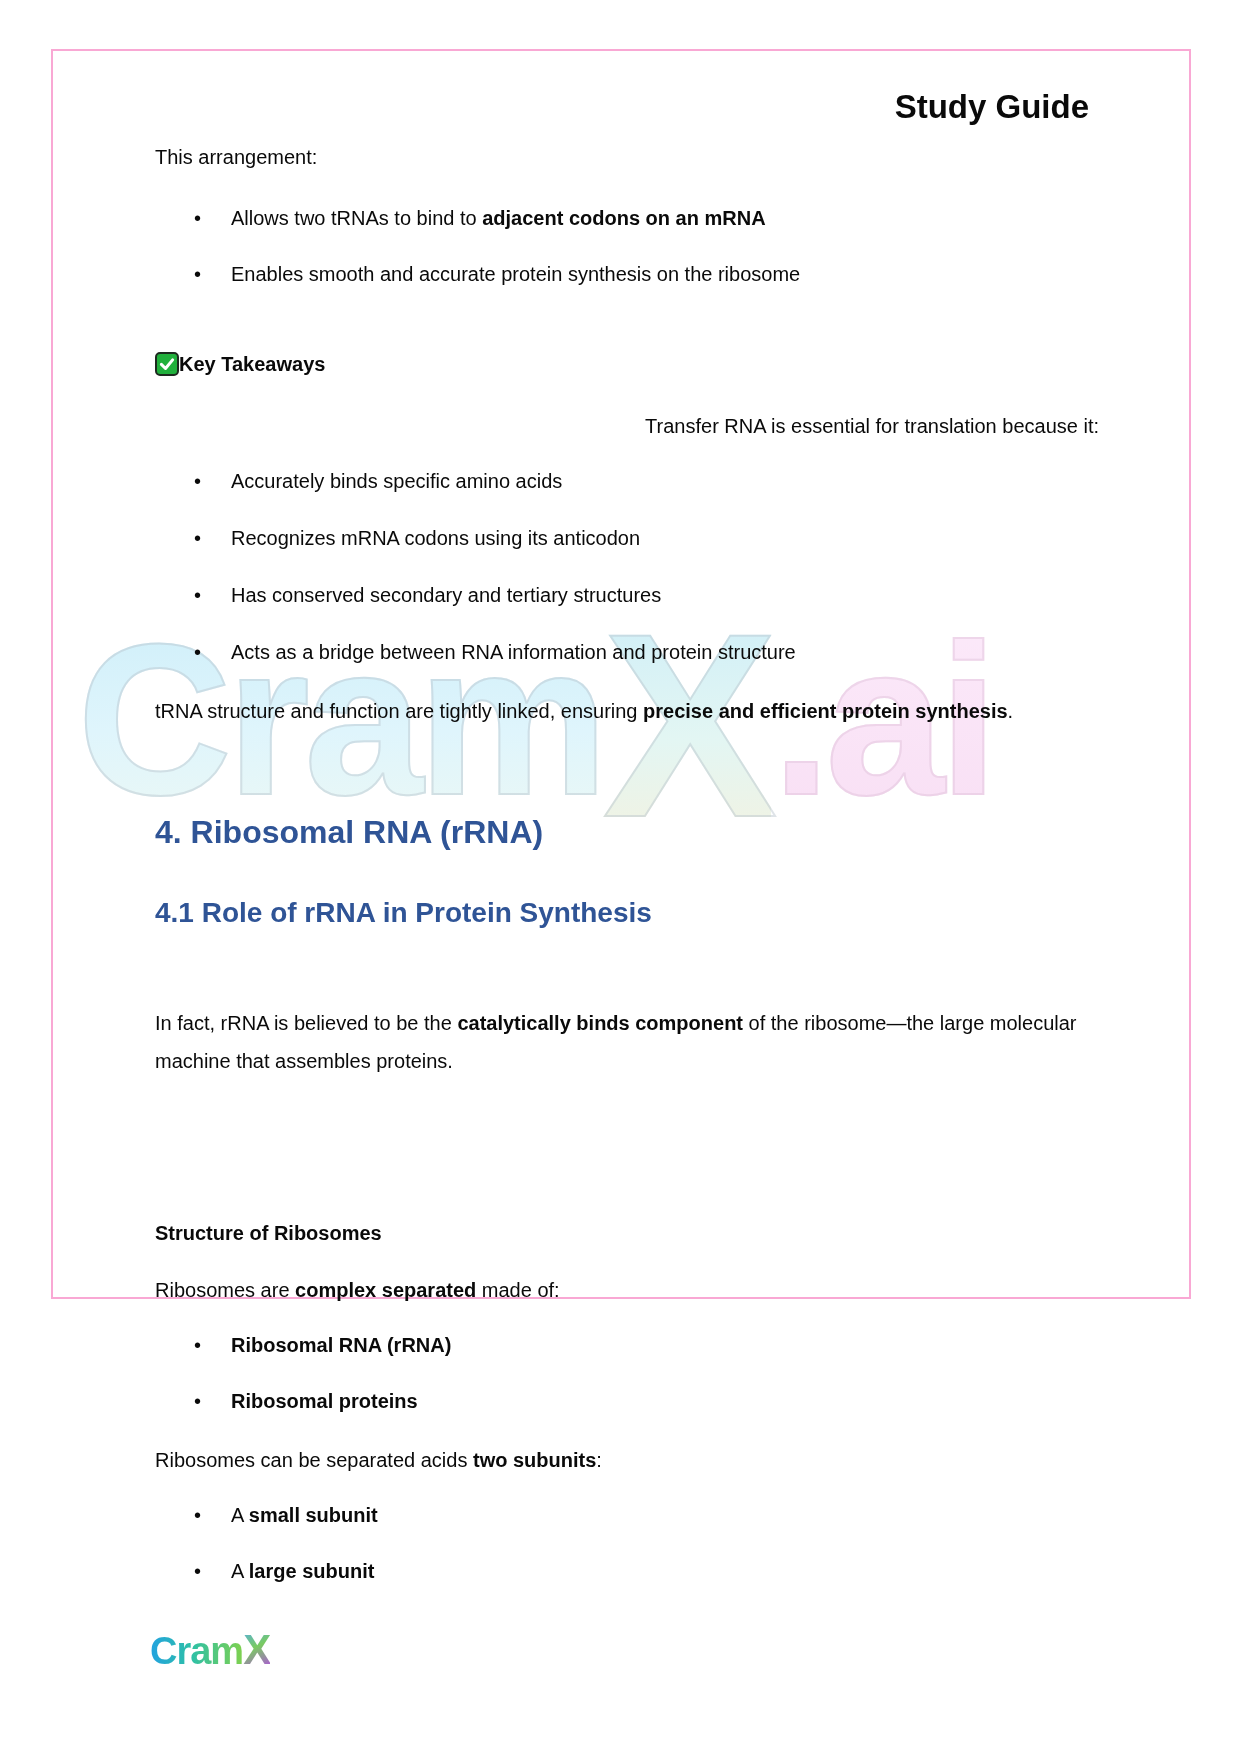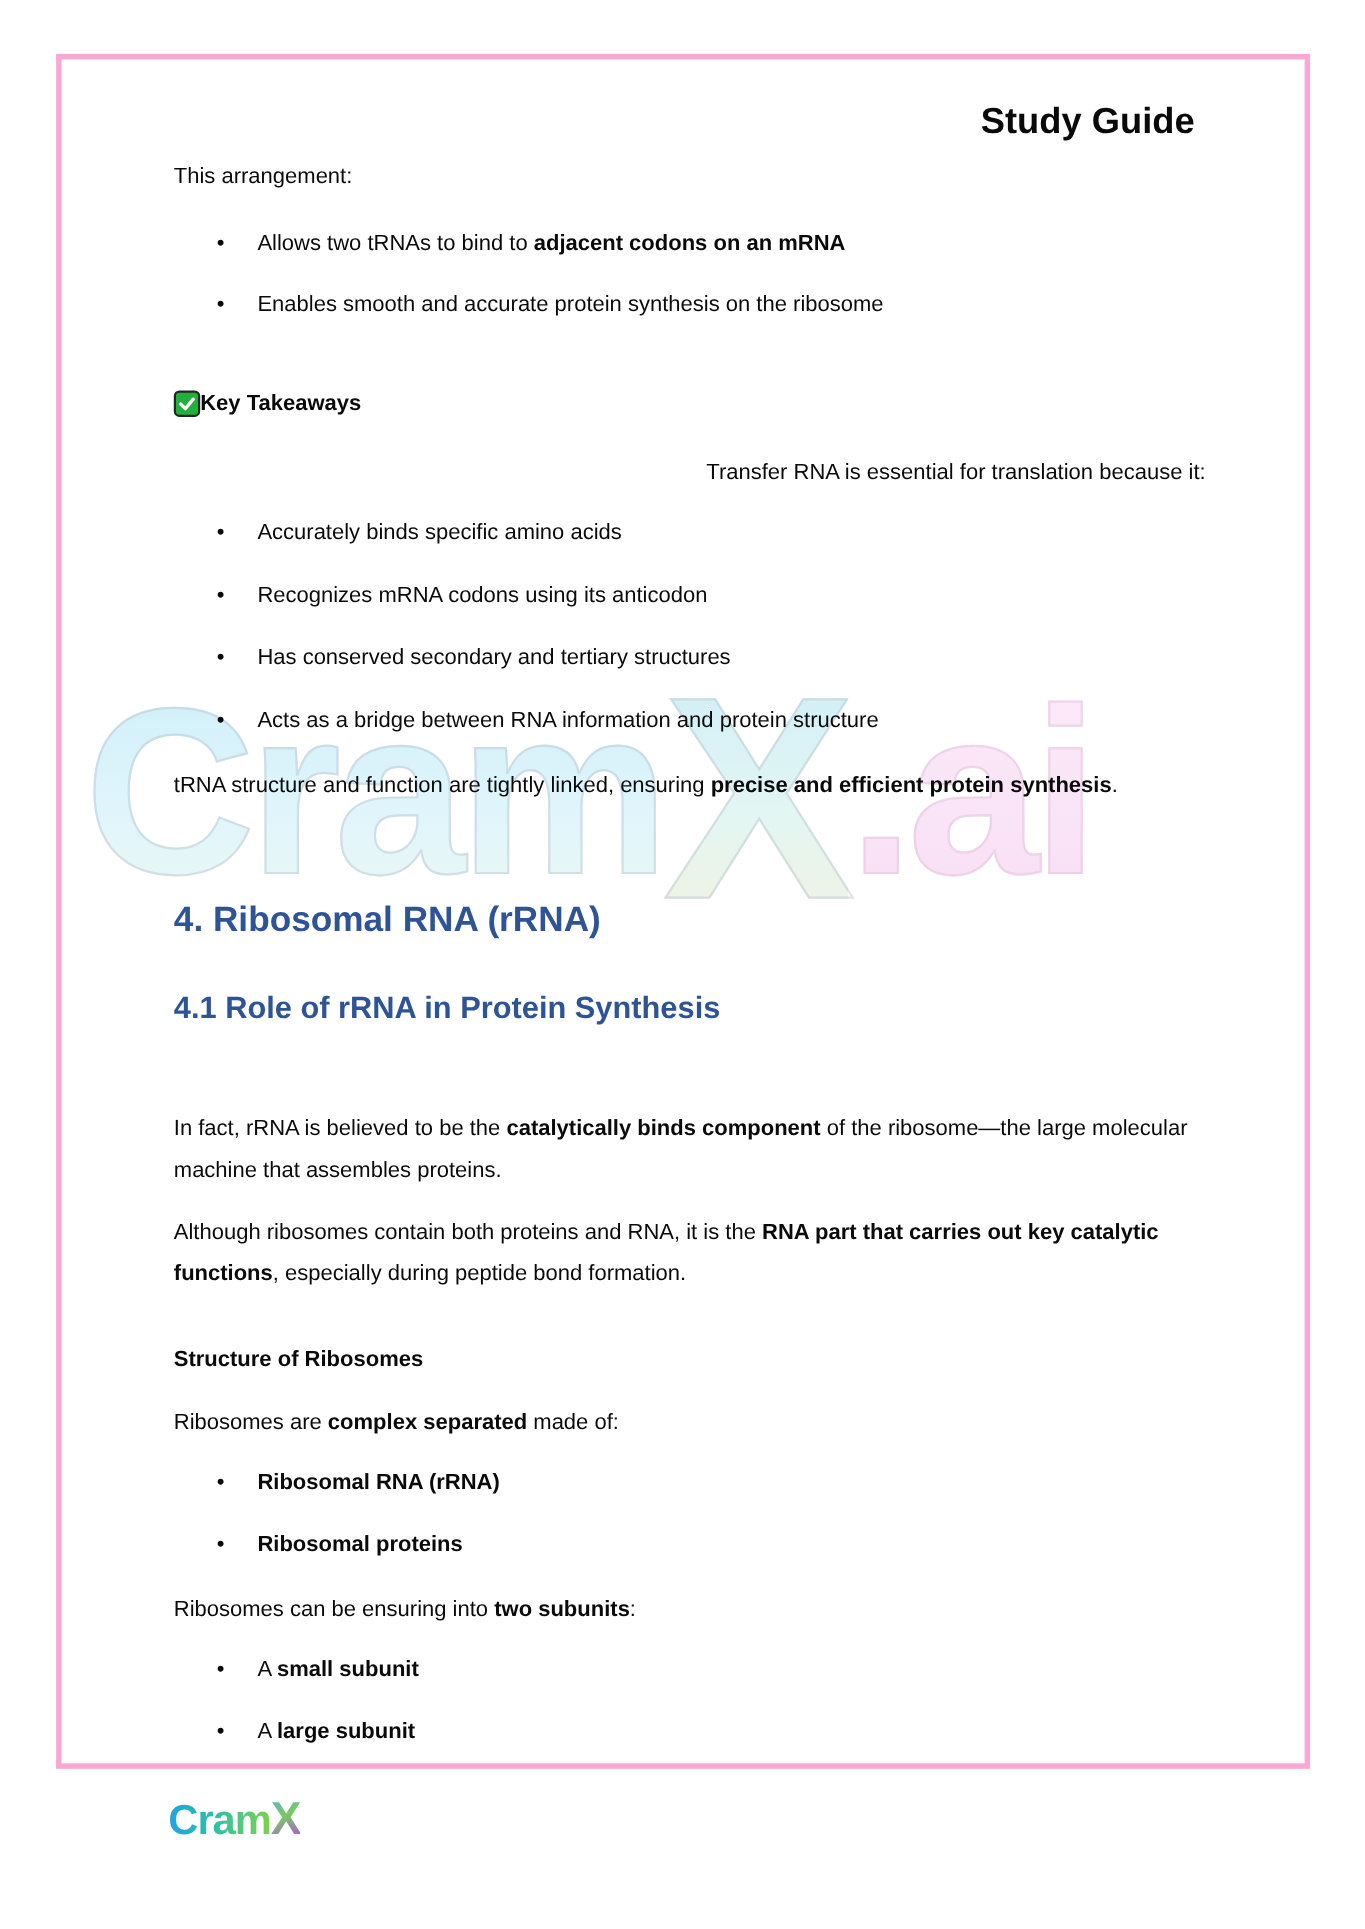--- a/index.html
+++ b/index.html
@@ -1,19 +1,19 @@
 <!DOCTYPE html>
 <html><head>
 <meta charset="utf-8">
 <style>
   html,body{margin:0;padding:0;background:#fff;}
   .page{position:relative;width:1241px;height:1754px;background:#fff;overflow:hidden;
         font-family:"Liberation Sans",sans-serif;color:#0a0a0a;}
-  .frame{position:absolute;left:51px;top:49px;width:1140px;height:1559px;
-         border:5px solid #f9a8d4;box-sizing:border-box;}
+  .frame{position:absolute;left:51px;top:49px;width:1140px;height:1250px;
+         border:2px solid #f9a8d4;box-sizing:border-box;}
   
   .watermark{position:absolute;left:77px;top:605px;white-space:nowrap;
              font-weight:bold;font-size:215px;line-height:230px;letter-spacing:-6px;
              z-index:0;user-select:none;}
   .wm-cram{background:linear-gradient(180deg,#cdeef9 0%,#dff5fc 55%,#ecf8f4 100%);
            -webkit-background-clip:text;background-clip:text;color:transparent;
            -webkit-text-stroke:2px rgba(185,195,205,0.45);}
   .wm-x{font-size:262px;vertical-align:-22px;
         background:linear-gradient(180deg,#cbedf9 0%,#e3f6f3 55%,#f6f1dc 100%);
         -webkit-background-clip:text;background-clip:text;color:transparent;
@@ -96,36 +96,35 @@
 
     <div class="el" style="top:641px;"><span>tRNA structure and function are tightly linked, ensuring </span><b>precise and efficient protein synthesis</b><span>.</span></div>
 
     <div class="el h2" style="top:762px;">4. Ribosomal RNA (rRNA)</div>
 
     <div class="el h3" style="top:846px;">4.1 Role of rRNA in Protein Synthesis</div>
 
 
     <div class="el" style="top:953px;"><span>In fact, rRNA is believed to be the </span><b>catalytically binds component</b><span> of the ribosome—the large molecular machine that assembles proteins.</span></div>
 
-    <div class="el" style="top:1047px;"><span>Although ribosomes contain both proteins and RNA, it is the </span><b>RNA part that carries out key catalytic functions</b><span>, especially during peptide bond formation.</span></div>
 
     <div class="el h4" style="top:1163px;">Structure of Ribosomes</div>
 
     <div class="el" style="top:1220px;"><span>Ribosomes are </span><b>complex separated</b><span> made of:</span></div>
 
     <div class="li" style="top:1281px;">
       <span class="dot">•</span>
       <b>Ribosomal RNA (rRNA)</b>
     </div>
     <div class="li" style="top:1337px;">
       <span class="dot">•</span>
       <b>Ribosomal proteins</b>
     </div>
 
-    <div class="el" style="top:1390px;"><span>Ribosomes can be ensuring into </span><b>two subunits</b><span>:</span></div>
+    <div class="el" style="top:1390px;"><span>Ribosomes can be separated acids </span><b>two subunits</b><span>:</span></div>
 
     <div class="li" style="top:1451px;">
       <span class="dot">•</span>
       <span>A </span><b>small subunit</b>
     </div>
     <div class="li" style="top:1507px;">
       <span class="dot">•</span>
       <span>A </span><b>large subunit</b>
     </div>
 

